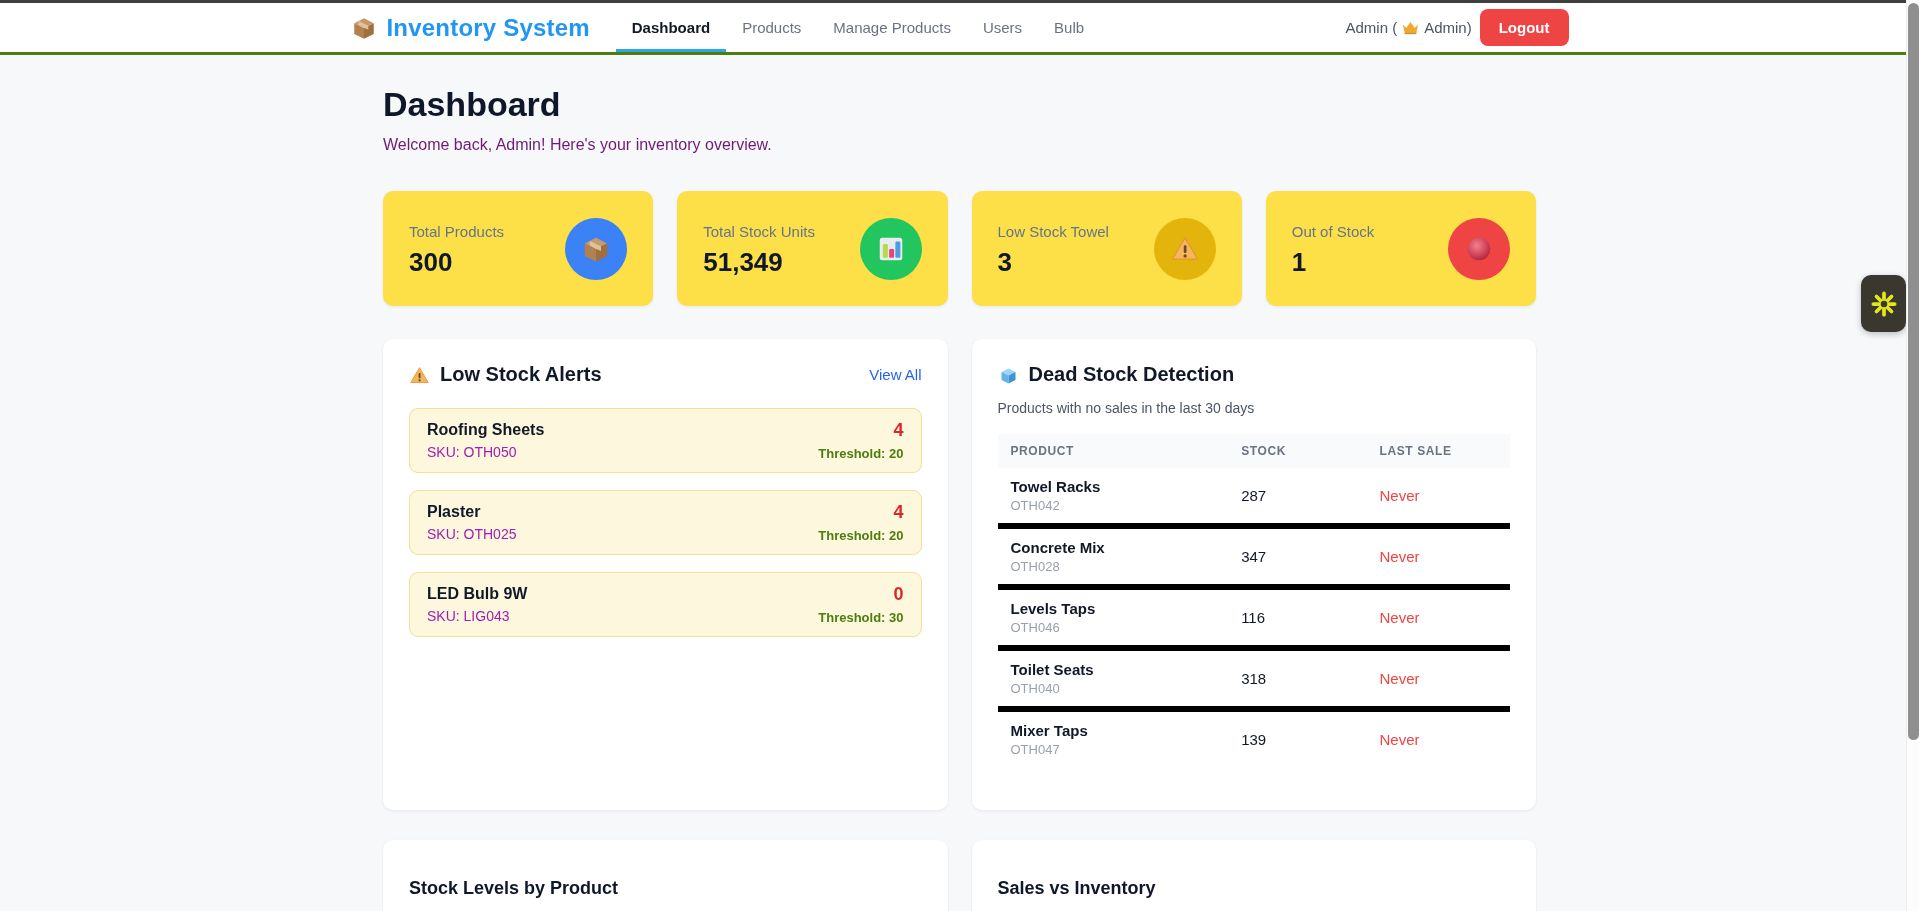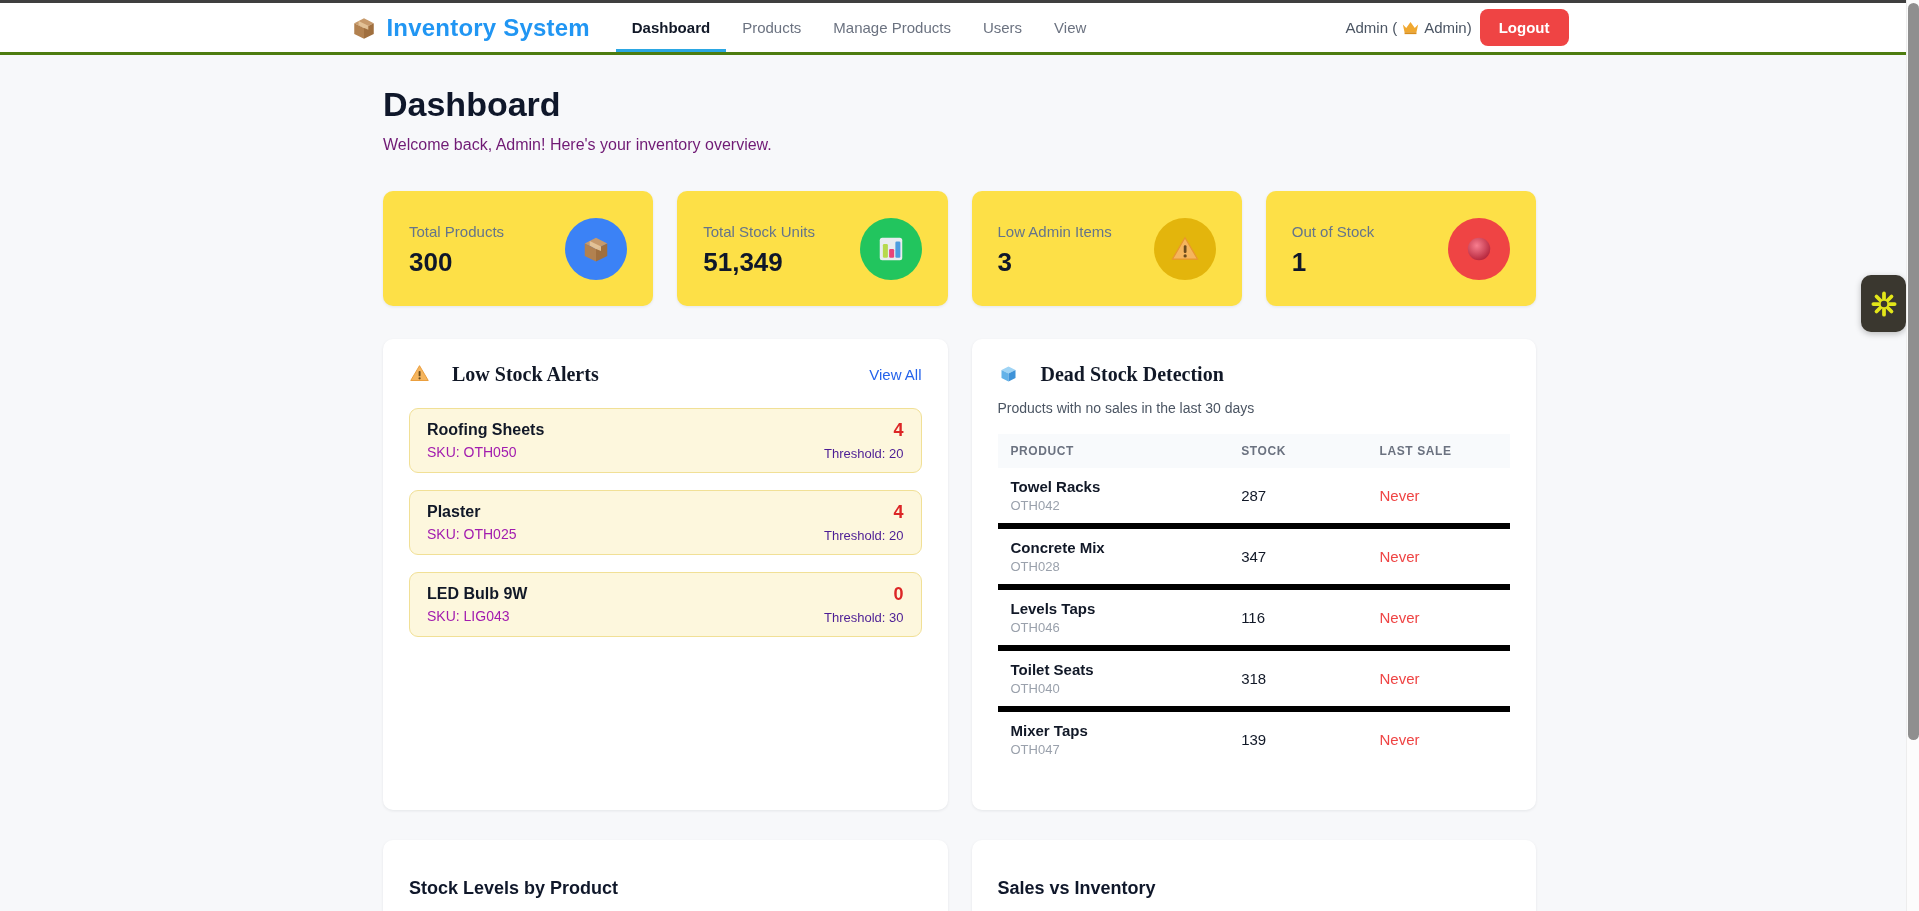--- a/index.html
+++ b/index.html
@@ -33,31 +33,31 @@
   .stat-label { font-size:15px; color:#64748b; margin-bottom:9px; }
   .stat-value { font-size:26px; font-weight:700; color:#0f172a; line-height:1; }
   .stat-icon { width:62px; height:62px; border-radius:50%; display:flex; align-items:center; justify-content:center; flex-shrink:0; }
 
   
   .cards-row { display:flex; gap:24px; margin-bottom:30px; }
   .panel { flex:1; background:#fff; border-radius:10px; box-shadow:0 1px 3px rgba(16,24,40,.08); padding:24px 26px; }
   .row2 .panel { height:471px; }
   .row3 .panel { height:420px; }
   .panel-header { display:flex; justify-content:space-between; align-items:center; margin-bottom:22px; }
-  .panel-title { font-size:20px; font-weight:800; color:#111827; display:flex; align-items:flex-start; gap:22px; margin:0;font-family:Liberation Serif, serif; }
+  .panel-title { font-size:20px; font-weight:800; color:#111827; display:flex; align-items:flex-end; gap:10px; margin:0; }
   .view-all { color:#2563eb; font-size:15px; text-decoration:none; cursor:pointer; }
   .chart-title { font-size:18px; font-weight:800; color:#0f172a; margin:14px 0 0; }
 
   
   .alert-item { background:#fdf7dd; border:1px solid #f1e096; border-radius:9px; padding:11px 17px; display:flex; justify-content:space-between; align-items:center; margin-bottom:17px; cursor:pointer; }
   .alert-name { font-size:16px; font-weight:700; color:#111827; margin-bottom:5px; }
   .alert-sku { font-size:14px; color:#a21caf; }
   .alert-right { text-align:right; }
   .alert-qty { font-size:18px; font-weight:800; color:#dc2626; margin-bottom:5px; }
-  .alert-threshold { font-size:13px; color:#4c1d95; }
+  .alert-threshold { font-size:13px; color:#4d7c0f;font-weight:bold; }
 
   
   .dead-subtitle { font-size:14px; color:#4b5563; margin:0 0 18px; }
   table.dead-table { width:100%; border-collapse:collapse; }
   .dead-table th { background:#f8fafc; color:#6b7280; font-size:12px; font-weight:700; letter-spacing:.6px; text-align:left; padding:10px 13px; }
   .dead-table td { padding:10px 13px; border-top:6px solid #000000; height:40px; }
   .dead-table tr:first-child td { border-top:none; }
   .col-product { width:45%; } .col-stock { width:27%; } .col-sale { width:28%; }
   .prod-name { font-size:15px; font-weight:700; color:#111827; margin-bottom:3px; }
   .prod-code { font-size:13px; color:#9aa1ac; }
@@ -87,21 +87,21 @@
             <polygon points="7,5.5 16,10 16,13.5 12,12 7,9.2" fill="#e6c79b" opacity="0.9"></polygon>
           </svg>
       </span>
       <span class="logo-text">Inventory System</span>
     </div>
     <div class="nav-links">
       <div class="nav-item active">Dashboard</div>
       <div class="nav-item">Products</div>
       <div class="nav-item">Manage Products</div>
       <div class="nav-item">Users</div>
-      <div class="nav-item">View</div>
+      <div class="nav-item">Bulb</div>
     </div>
     <div class="nav-right">
       <span class="user-label">
         <span>Admin (</span>
         <span class="icon-emoji">
           <svg width="17" height="14" viewBox="0 0 20 16">
               <polygon points="1,4 5,8 10,1 15,8 19,4 17,13 3,13" fill="#f0a830"></polygon>
               <rect x="3" y="13" width="14" height="2.2" fill="#d98e1b"></rect>
             </svg>
         </span>
@@ -140,21 +140,21 @@
         <svg width="30" height="30" viewBox="0 0 24 24">
             <rect x="3" y="3" width="18" height="18" rx="2" fill="#e8ecef"></rect>
             <rect x="5.5" y="8" width="4" height="11" rx="1" fill="#b6d94c"></rect>
             <rect x="10.5" y="12" width="4" height="7" rx="1" fill="#e8447a"></rect>
             <rect x="15.5" y="6" width="4" height="13" rx="1" fill="#4d9de0"></rect>
           </svg>
       </div>
     </div>
     <div class="stat-card">
       <div>
-        <div class="stat-label">Low Admin Items</div>
+        <div class="stat-label">Low Stock Towel</div>
         <div class="stat-value">3</div>
       </div>
       <div class="stat-icon" style="background: rgb(227, 181, 12);">
         <svg width="30" height="30" viewBox="0 0 24 24">
             <polygon points="12,3 22,20 2,20" fill="#f5b55e" stroke="#e8962e" stroke-width="1"></polygon>
             <rect x="11" y="9" width="2.2" height="6.2" rx="1" fill="#6b4b1c"></rect>
             <circle cx="12.1" cy="17.5" r="1.3" fill="#6b4b1c"></circle>
           </svg>
       </div>
     </div>

